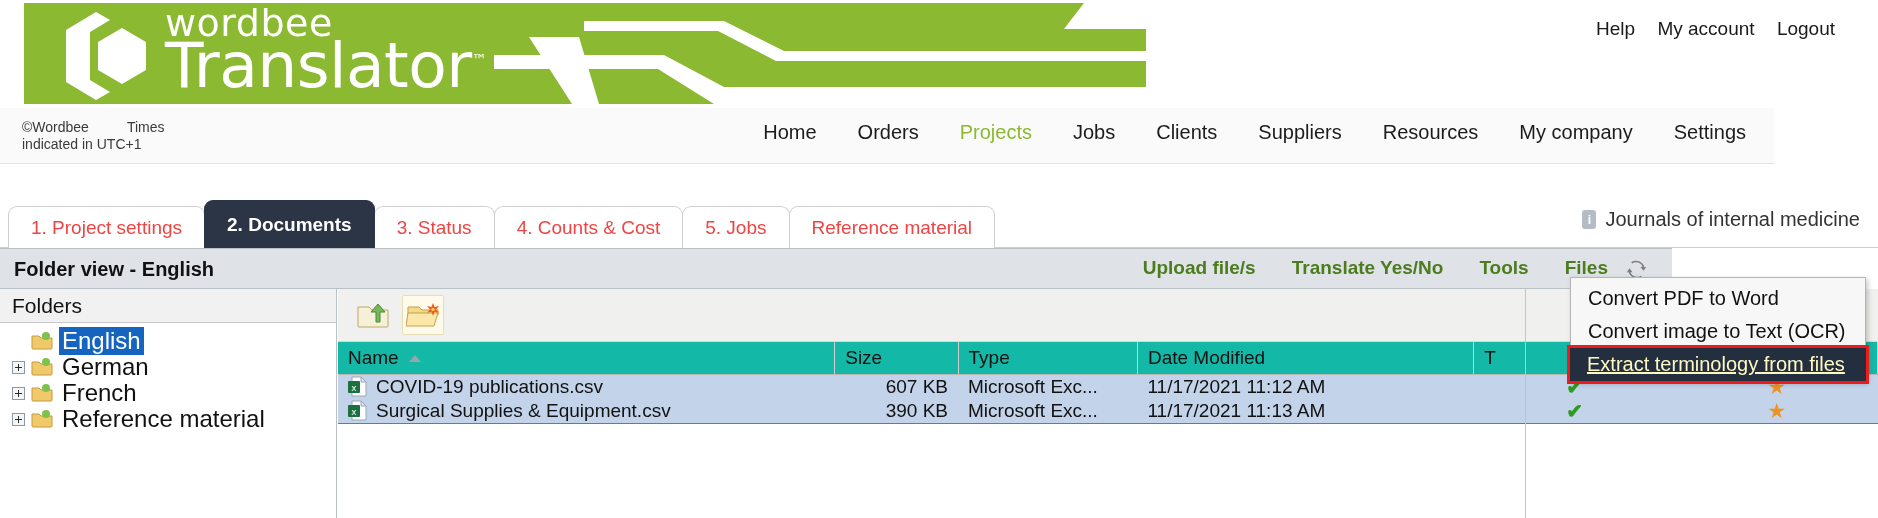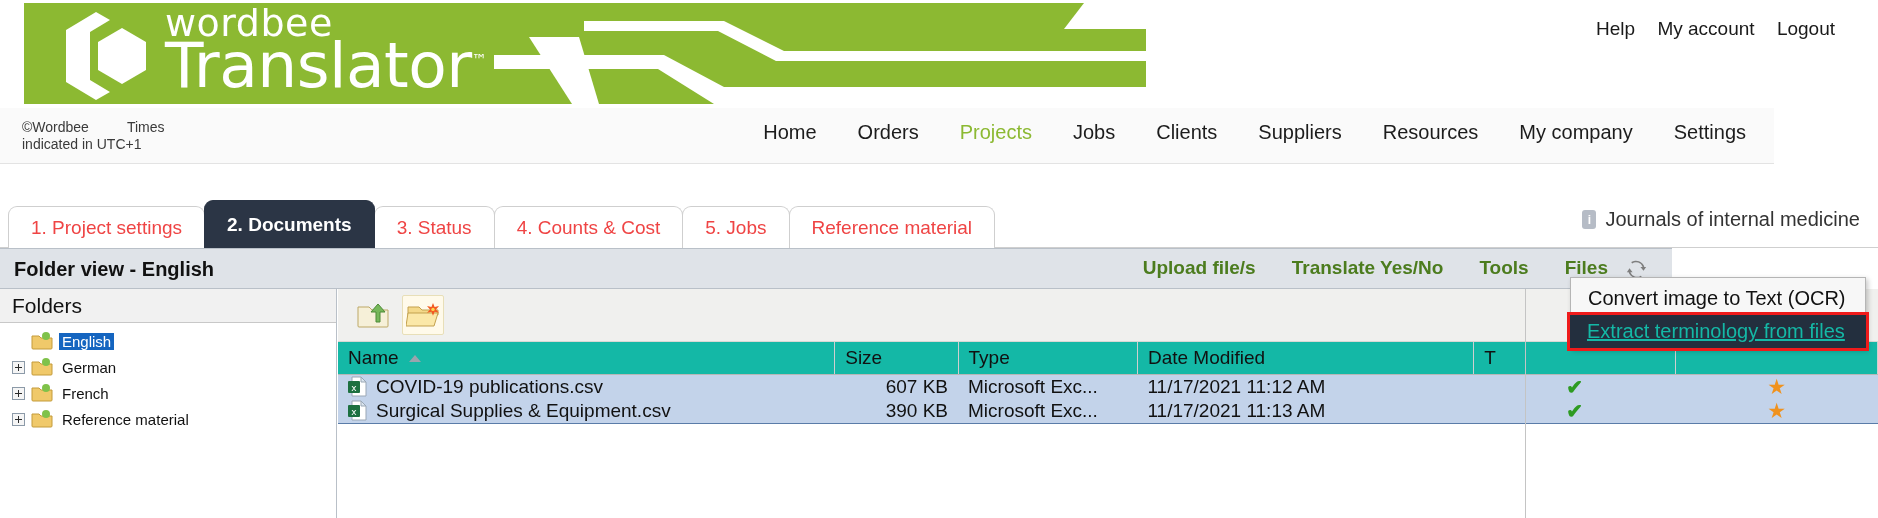--- a/index.html
+++ b/index.html
@@ -154,21 +154,21 @@
     position: relative;
   }
   .expander::before, .expander::after {
     content: ""; position: absolute; background: #2a2a2a;
   }
   .expander::before { left: 2px; top: 5px; width: 7px; height: 1px; }
   .expander::after  { left: 5px; top: 2px; width: 1px; height: 7px; }
   .expander.empty { border: none; background: none; }
   .expander.empty::before, .expander.empty::after { display: none; }
   .folder-ico { width: 22px; height: 18px; flex: 0 0 22px; position: relative; }
-  .tree-label { font-size: 15px; color: #111; padding: 0 3px; }
+  .tree-label { font-size: 24px; color: #111; padding: 0 3px; }
   .tree-label.selected { background: #1565c0; color: #ffffff; }
   .folders-divider {
     position: absolute; right: 0; top: 0; width: 1px; height: 229px; background: #b9c0c8;
   }
 
   
   .files-panel {
     position: absolute; left: 338px; top: 289px;
     width: 1540px; height: 229px; background: #ffffff;
   }
@@ -224,21 +224,21 @@
     box-shadow: 2px 2px 5px rgba(0,0,0,0.22);
     z-index: 60;
     padding: 4px 0 0 0;
   }
   .dd-item {
     height: 33px; display: flex; align-items: center;
     padding-left: 17px; font-size: 20px; color: #111;
     white-space: nowrap;
   }
   .dd-item.highlight {
-    background: #232f3e; color: #14b8a6;
+    background: #232f3e; color: #fef9c3;
     text-decoration: underline;
     outline: 3px solid #ef1b1b;
     position: relative; z-index: 61;
     margin-left: -1px; width: calc(100% + 2px);
   }
 </style>
 </head>
 <body>
 
 <div id="app">
@@ -448,17 +448,18 @@
           <td>11/17/2021 11:13 AM</td>
           <td class="td-center"><span class="check">✔</span></td>
           <td class="td-center"><span class="star">★</span></td>
         </tr>
       </tbody>
     </table>
   </div>
   <div class="grid-right-edge"></div>
 
   <div class="dropdown">
+    <div class="dd-item">Convert PDF to Word</div>
     <div class="dd-item">Convert image to Text (OCR)</div>
     <div class="dd-item highlight">Extract terminology from files</div>
   </div>
 
 </div>
 
 </body></html>

